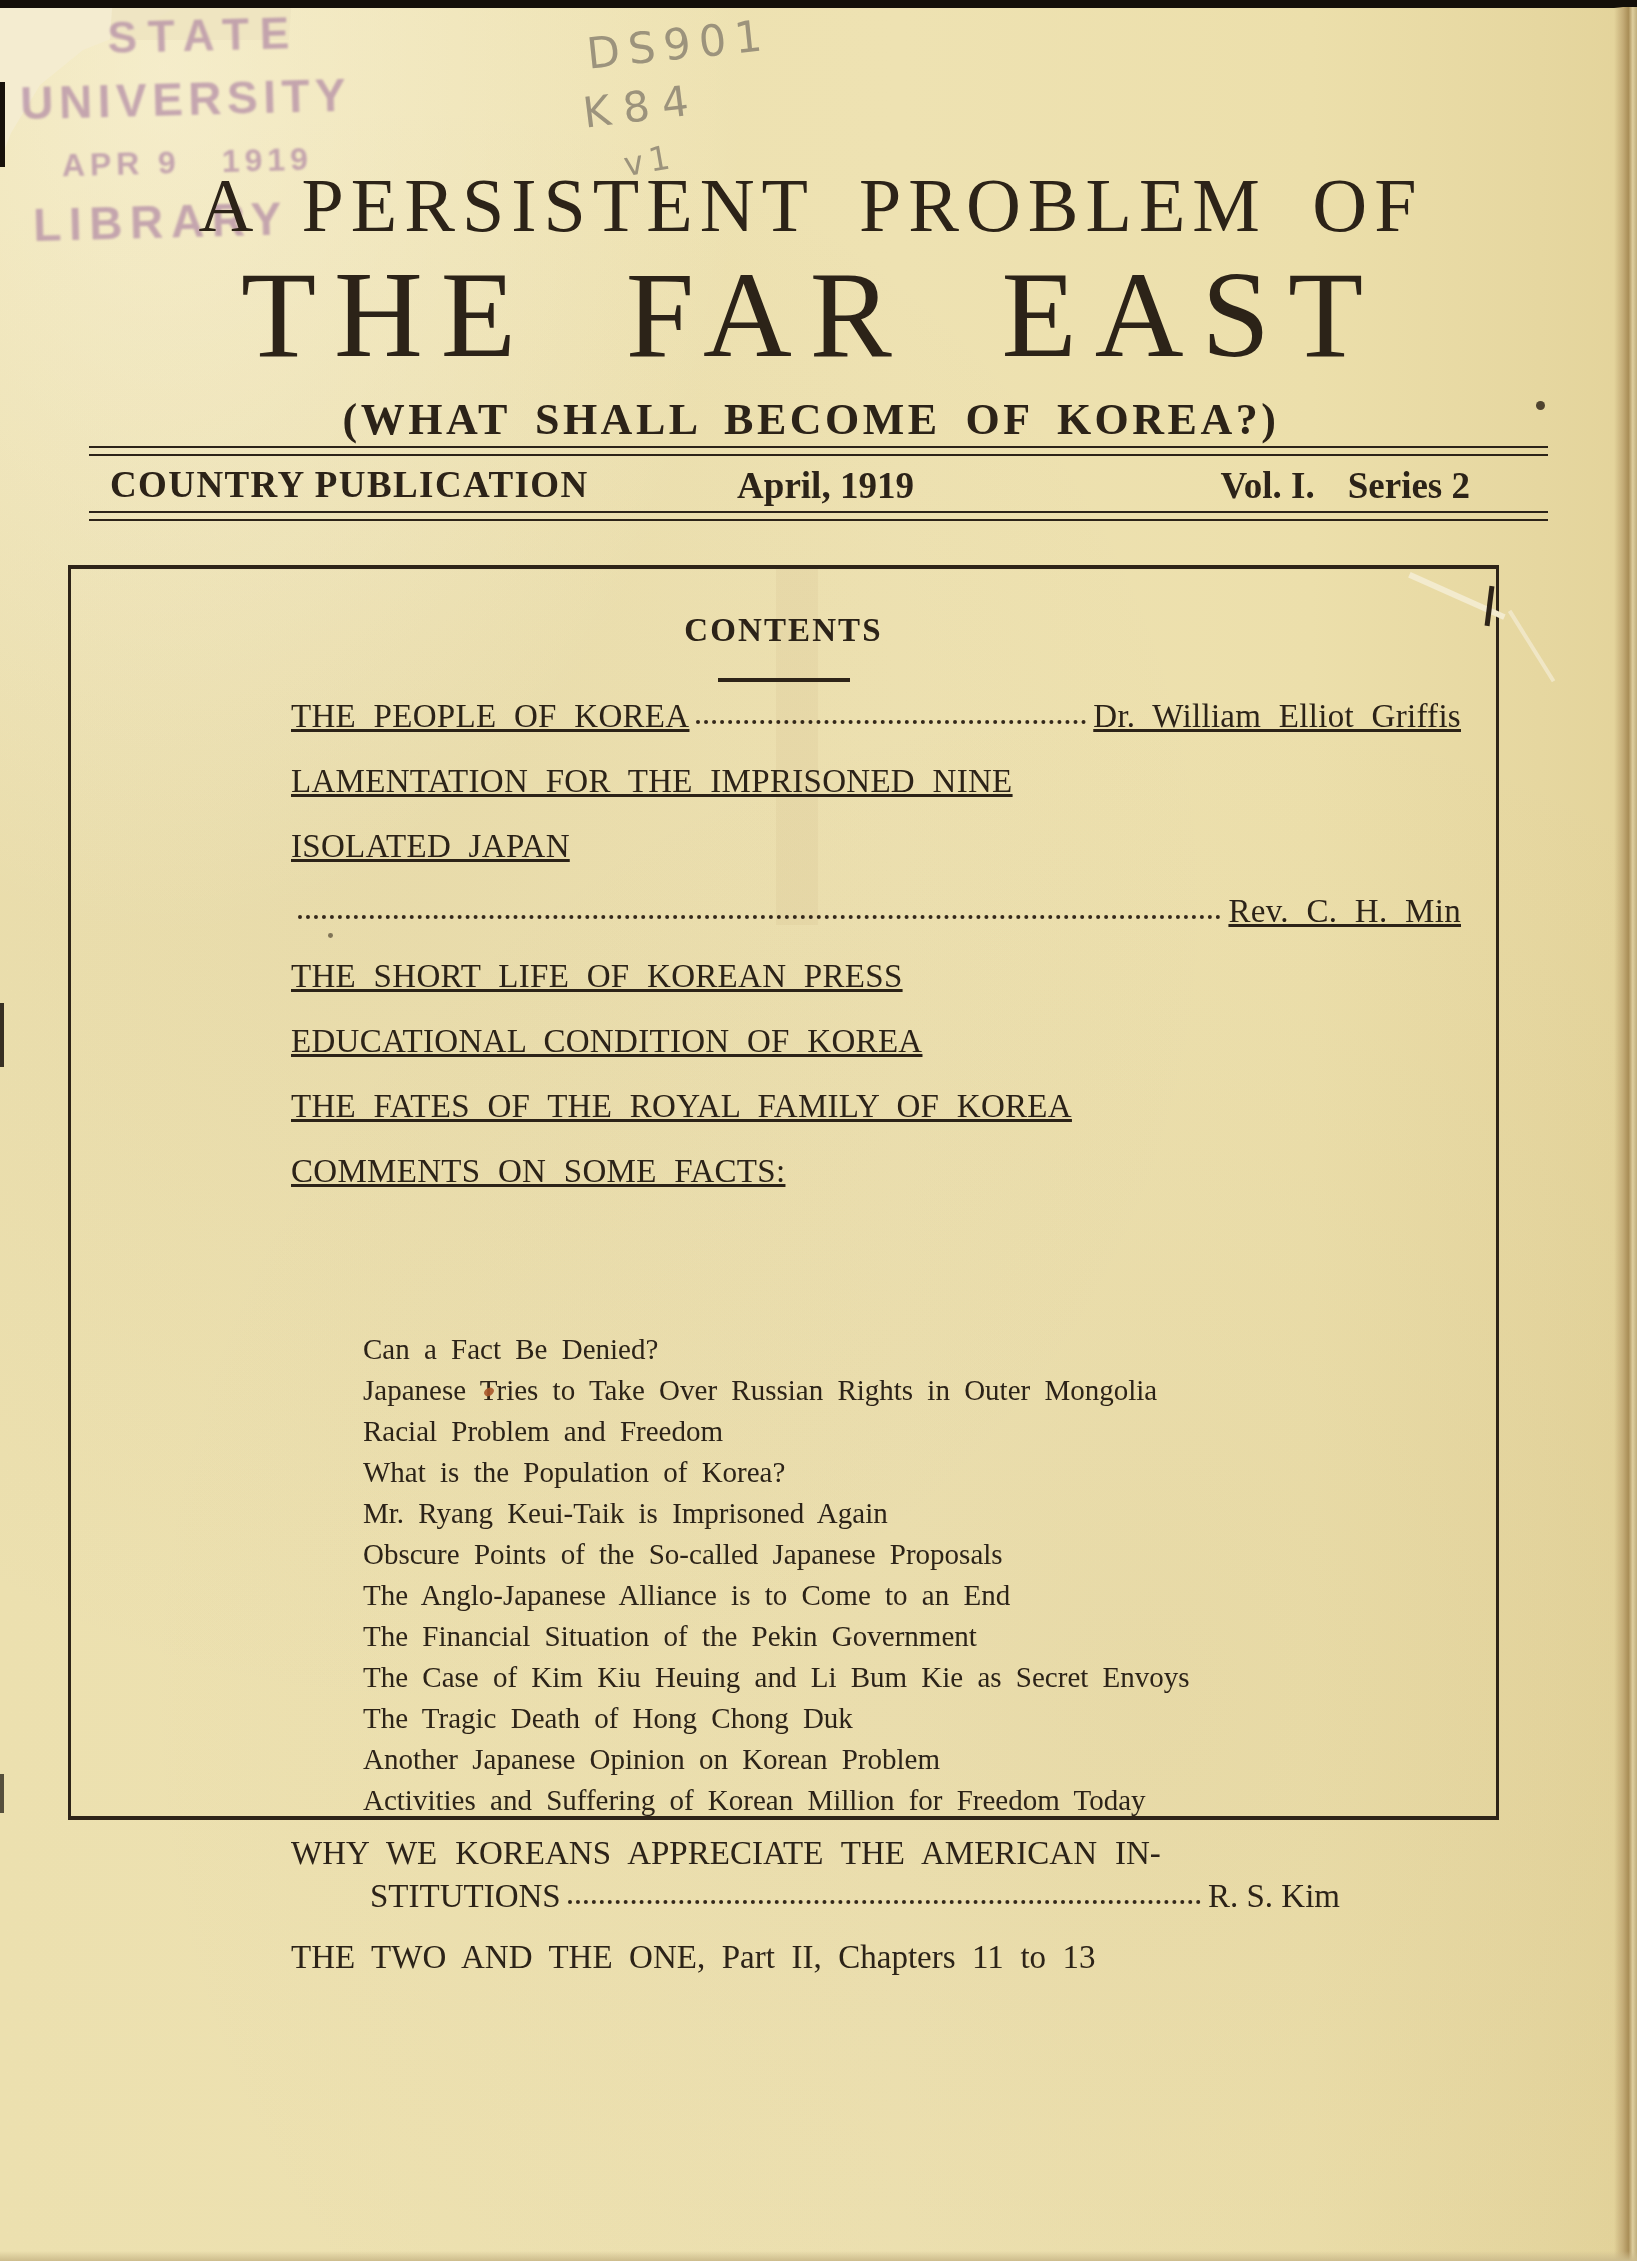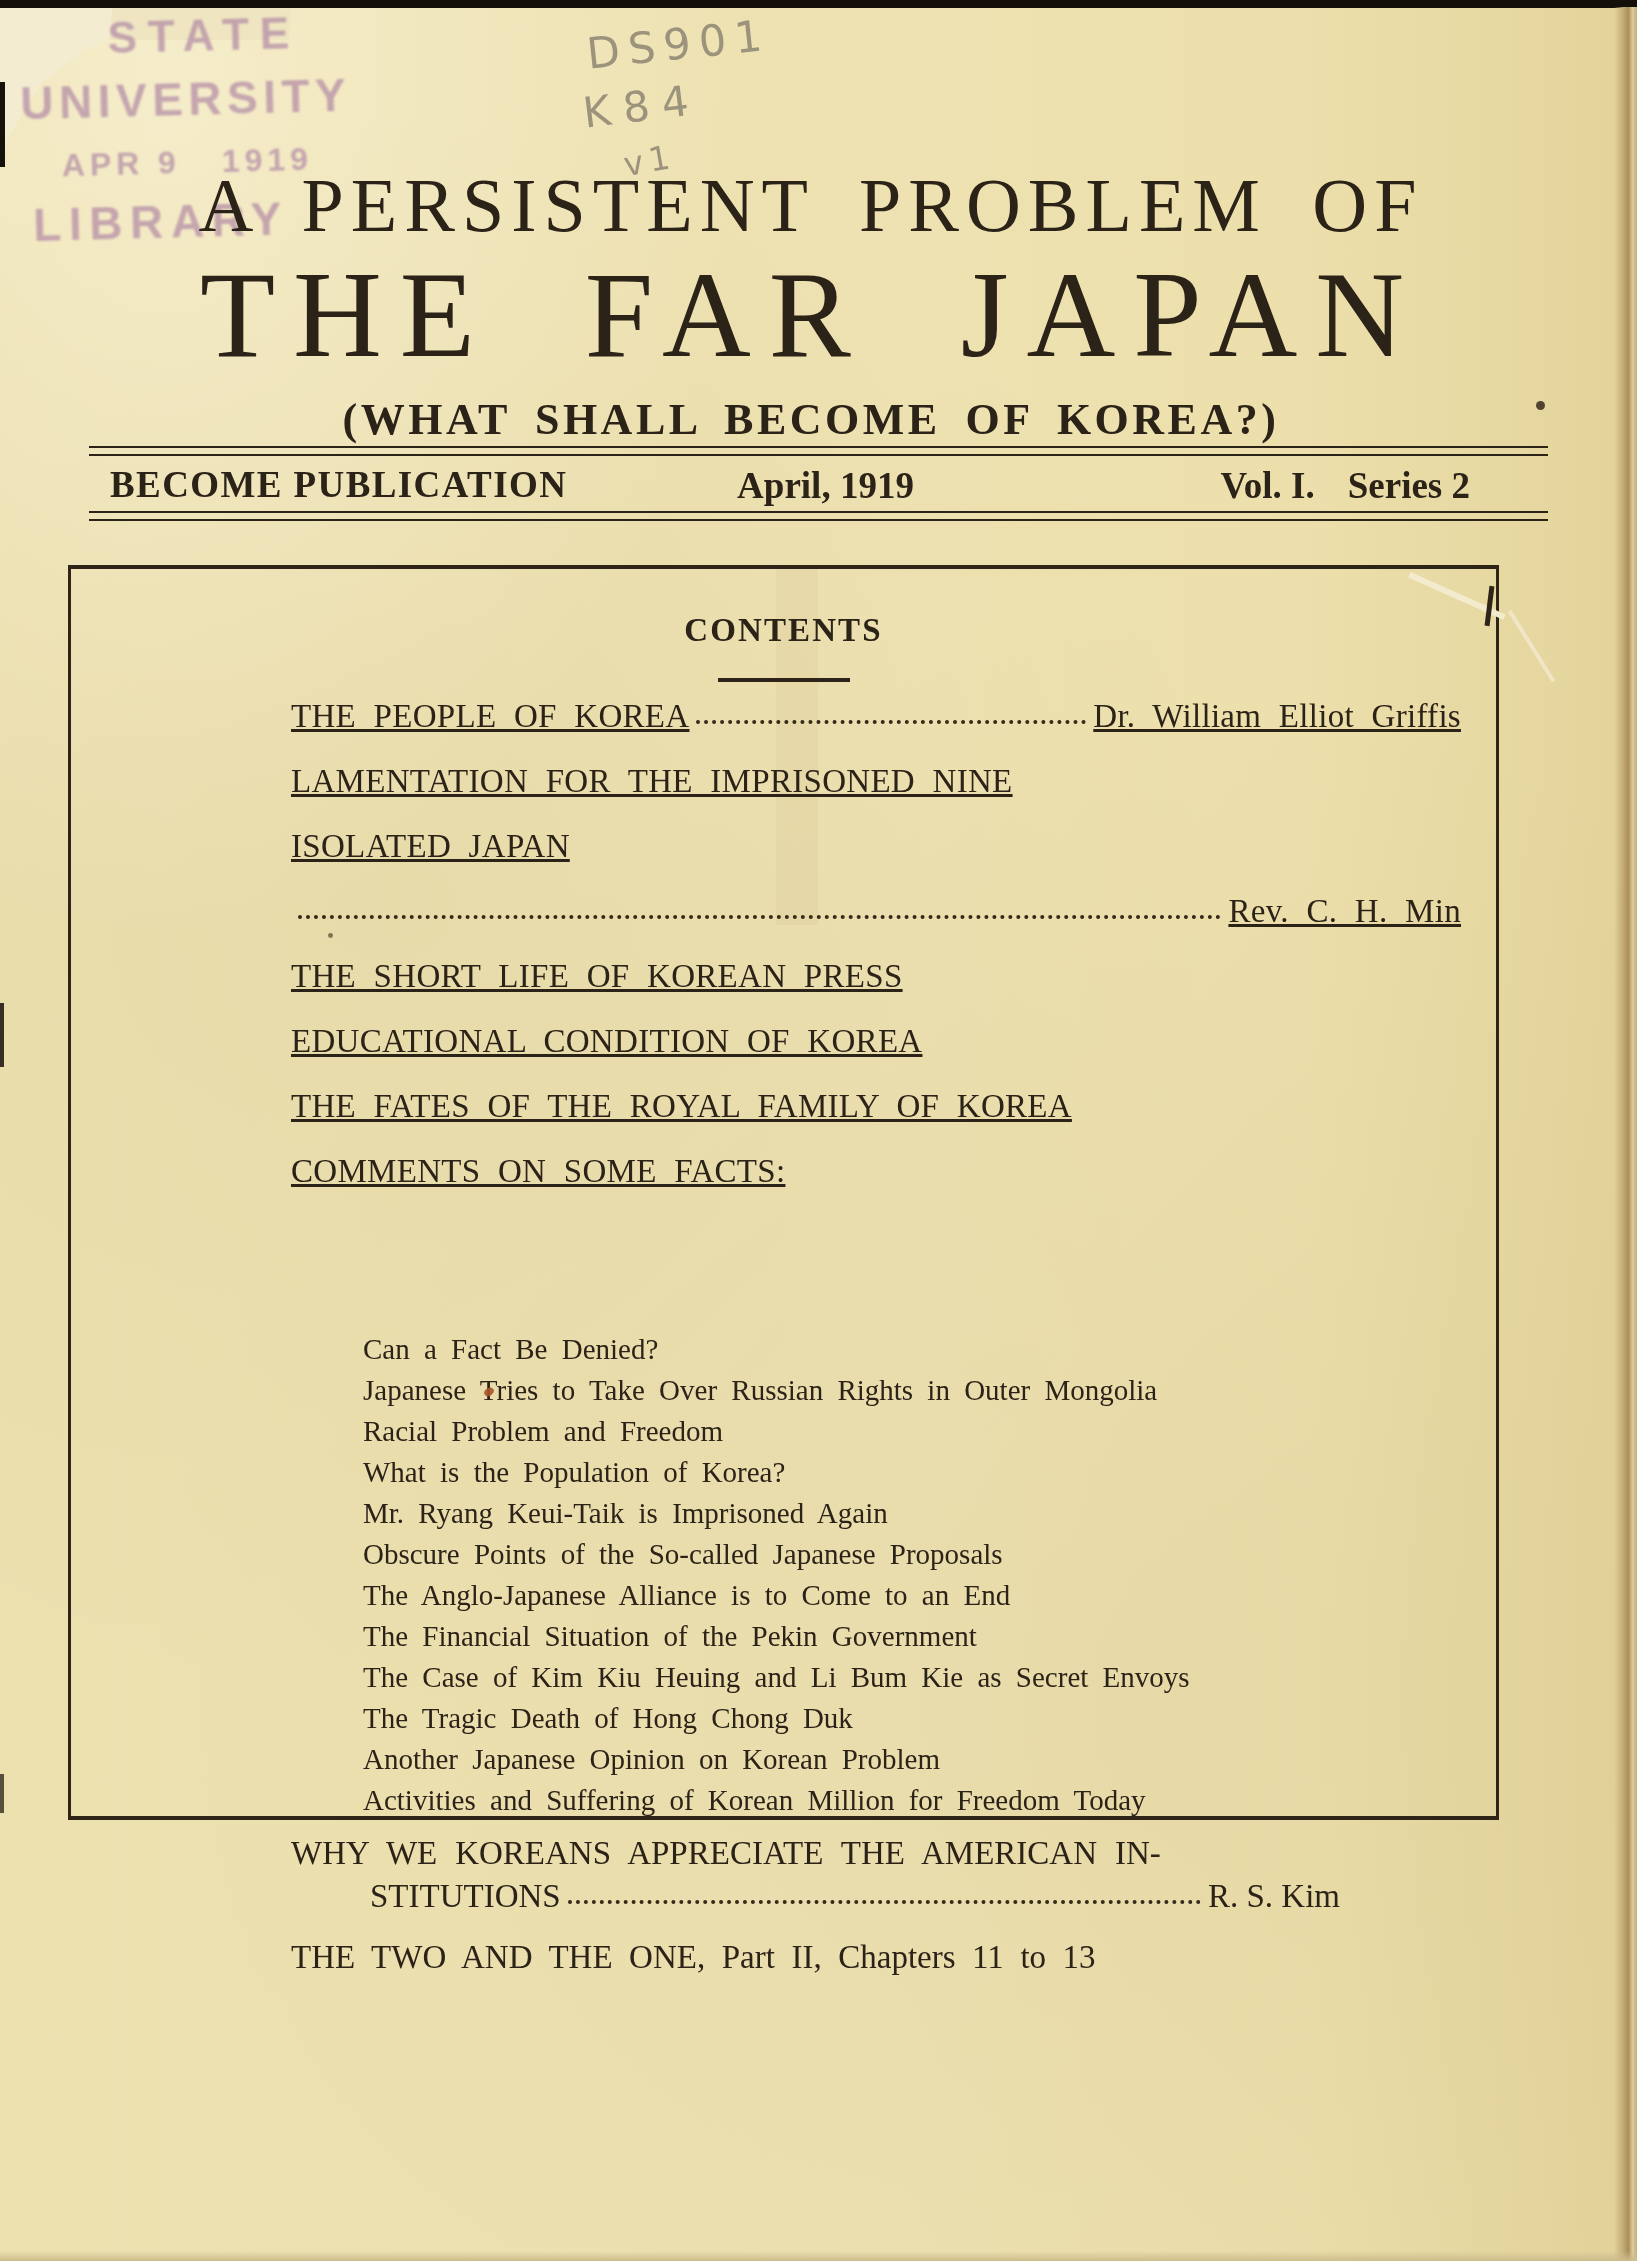--- a/index.html
+++ b/index.html
@@ -105,27 +105,27 @@
   </div>
 
   <div class="abs pencil">
     <div class="pencil-l1">DS901</div>
     <div class="pencil-l2">K84</div>
     <div class="pencil-l3">v1</div>
   </div>
 
   <div class="abs title-wrap">
     <div class="t1">A PERSISTENT PROBLEM OF</div>
-    <div class="t2">THE FAR JAPAN</div>
+    <div class="t2">THE FAR EAST</div>
     <div class="t3">(WHAT SHALL BECOME OF KOREA?)</div>
   </div>
 
   <div class="abs rule rule-a"></div>
   <div class="abs masthead">
-    <span class="mh-left">BECOME PUBLICATION</span>
+    <span class="mh-left">COUNTRY PUBLICATION</span>
     <span class="mh-center">April, 1919</span>
     <span class="mh-right"><span>Vol. I.</span><span class="mh-series">Series 2</span></span>
   </div>
   <div class="abs rule rule-b"></div>
 
   <div class="abs box">
     <div class="c-head">CONTENTS</div>
     <div class="c-head-rule"></div>
 
     <div class="c-list">

